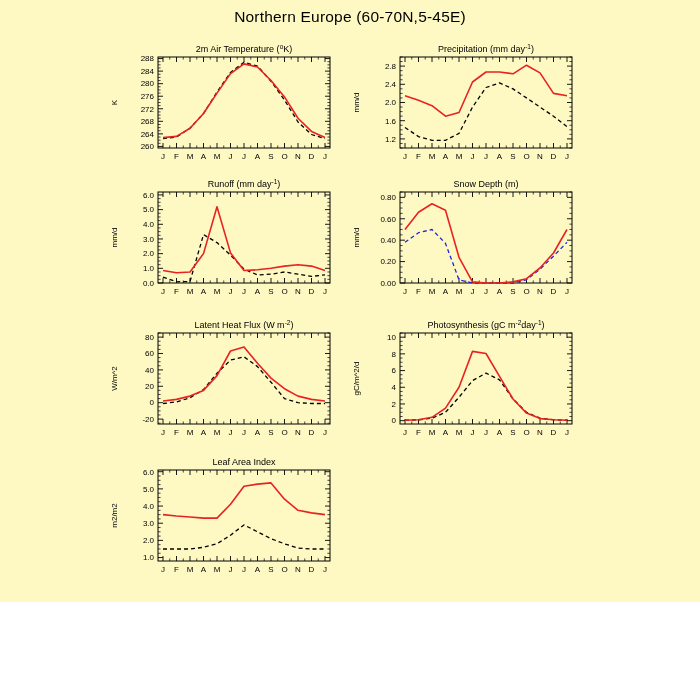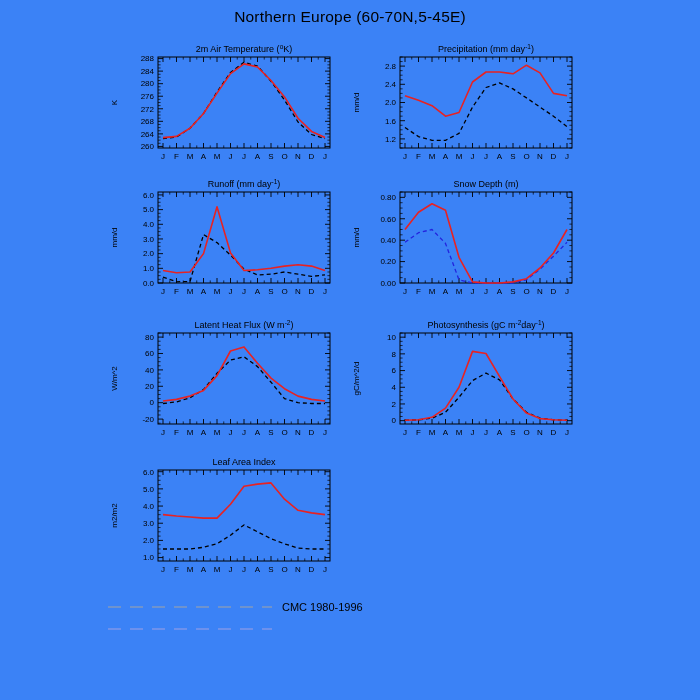--- a/index.html
+++ b/index.html
@@ -1,16 +1,16 @@
 <!DOCTYPE html>
 <html><head>
 <meta charset="utf-8">
 <style>
   html,body{margin:0;padding:0;background:#fff;}
-  .page{position:relative;width:700px;height:700px;background:#3b82f6;overflow:hidden;
+  .page{position:relative;width:700px;height:602px;background:#fef9c3;overflow:hidden;
         font-family:"Liberation Sans",sans-serif;color:#000;}
   .page-title{position:absolute;left:0;top:8px;width:700px;text-align:center;
               font-size:15.5px;font-weight:400;letter-spacing:0.2px;}
   .chart-panel{position:absolute;width:250px;height:132px;}
   .chart-canvas{display:block;}
   .legend{position:absolute;left:100px;top:596px;}
   .legend-row{display:flex;align-items:center;height:22px;}
   .legend-swatch{flex:0 0 176px;}
   .legend-label{font-size:11px;margin-left:6px;white-space:nowrap;}
   svg text{font-family:"Liberation Sans",sans-serif;fill:#000;}

